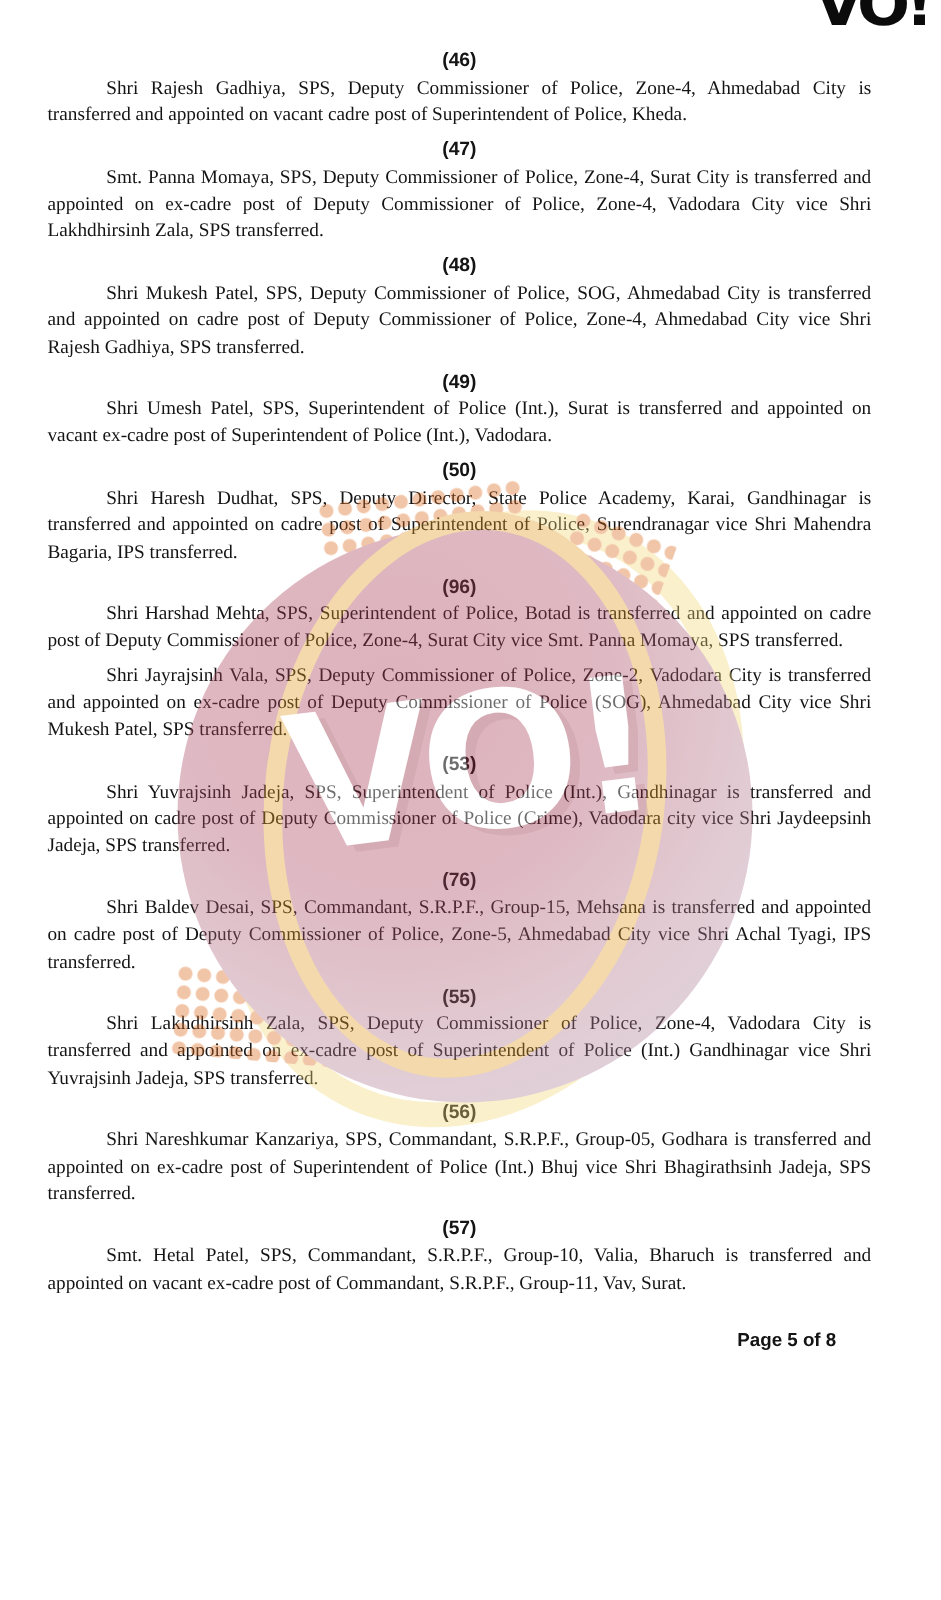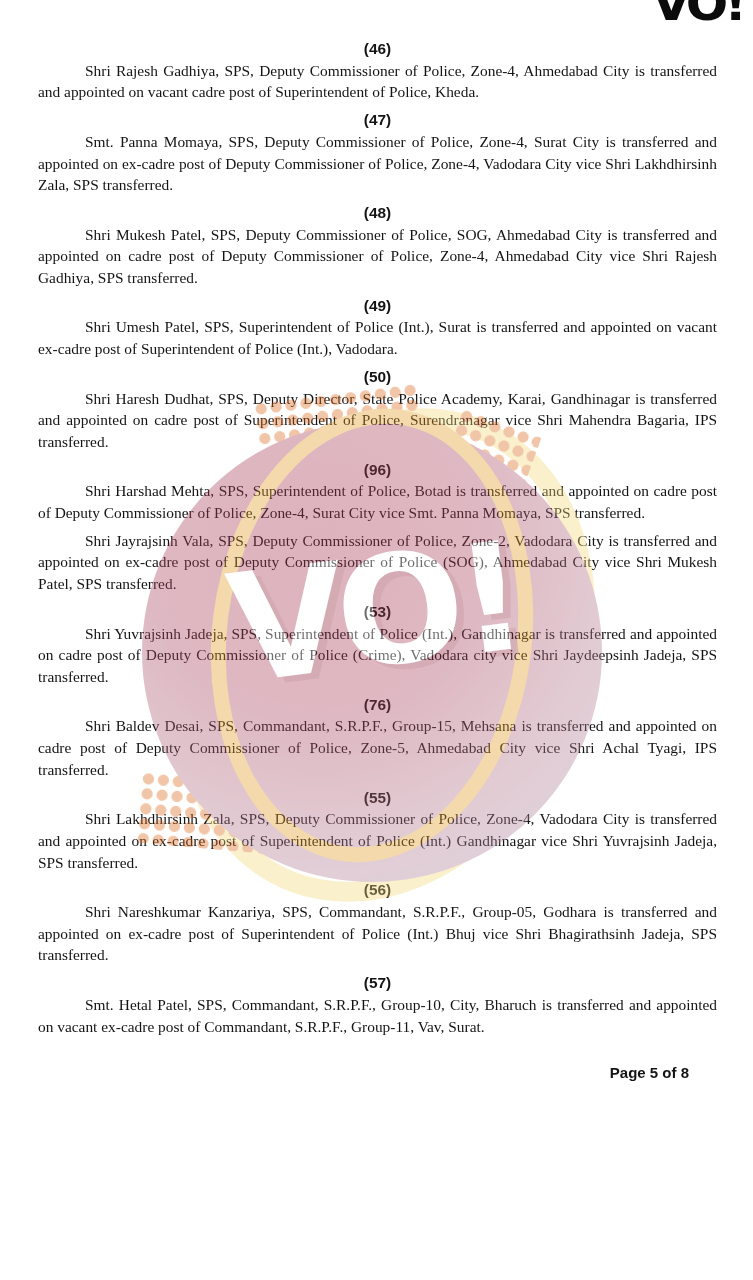--- a/index.html
+++ b/index.html
@@ -15,21 +15,21 @@
   .logo {
     position:absolute; top:-6px; right:10px; z-index:2;
     font-family:"DejaVu Sans", sans-serif;
     font-size:50px; font-weight:bold; letter-spacing:-4px;
     color:#0b0b0b; transform:scaleY(.96);
   }
 
   
   .content {
     position:relative; z-index:1;
-    padding:38px 36px 0 38px;
+    padding:38px 56px 0 38px;
   }
   .entry + .entry { margin-top:6px; }
   .entry-number { text-align:center; font-weight:bold; }
   .entry-text {
     margin:0; text-align:justify; text-indent:47px;font-family:Liberation Serif, serif;
   }
   .footer {
     margin-top:25px; text-align:right; font-weight:bold;
     font-size:15px; transform:translateX(-28px);
     font-family:"Liberation Sans", sans-serif;
@@ -131,21 +131,21 @@
     <p class="entry-text">Shri Lakhdhirsinh Zala, SPS, Deputy Commissioner of Police, Zone-4, Vadodara City is transferred and appointed on ex-cadre post of Superintendent of Police (Int.) Gandhinagar vice Shri Yuvrajsinh Jadeja, SPS transferred.</p>
   </section>
 
   <section class="entry">
     <div class="entry-number">(56)</div>
     <p class="entry-text">Shri Nareshkumar Kanzariya, SPS, Commandant, S.R.P.F., Group-05, Godhara is transferred and appointed on ex-cadre post of Superintendent of Police (Int.) Bhuj vice Shri Bhagirathsinh Jadeja, SPS transferred.</p>
   </section>
 
   <section class="entry">
     <div class="entry-number">(57)</div>
-    <p class="entry-text">Smt. Hetal Patel, SPS, Commandant, S.R.P.F., Group-10, City, Bharuch is transferred and appointed on vacant ex-cadre post of Commandant, S.R.P.F., Group-11, Vav, Surat.</p>
+    <p class="entry-text">Smt. Hetal Patel, SPS, Commandant, S.R.P.F., Group-10, Valia, Bharuch is transferred and appointed on vacant ex-cadre post of Commandant, S.R.P.F., Group-11, Vav, Surat.</p>
   </section>
 
   <div class="footer">Page 5 of 8</div>
 </div>
 
 <div class="wm">
   <div class="wm-ring-outer"></div>
   <div class="dots d1"></div>
   <div class="dots d2"></div>
   <div class="dots d3"></div>

